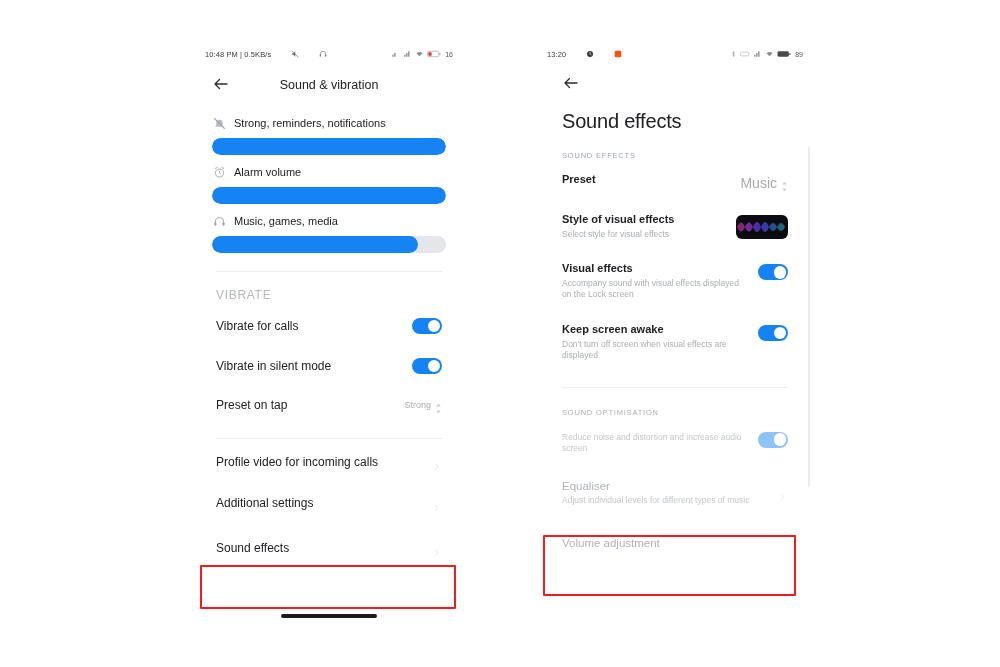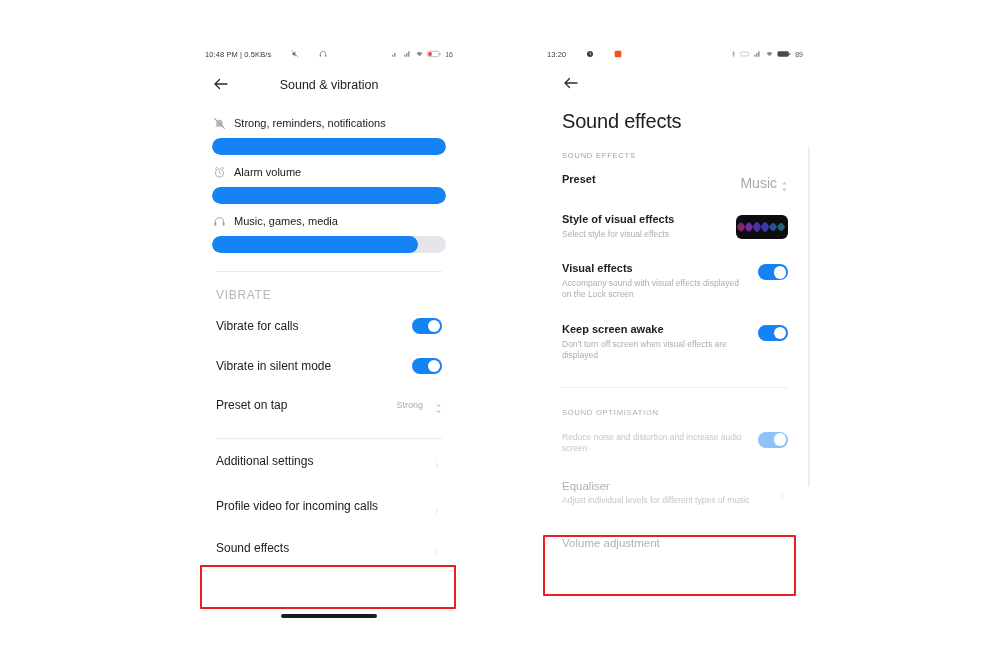--- a/index.html
+++ b/index.html
@@ -60,21 +60,21 @@
   .section-cap {
     font-size: 12px; color: #b4b7bc; letter-spacing: 0.7px;
     padding: 16px 4px 4px 4px; text-transform: uppercase;
   }
 
   .row {
     display: flex; align-items: center; justify-content: space-between;
     padding: 12px 4px; cursor: pointer; min-height: 22px;
   }
   .row-title { font-size: 12px; color: #202124; font-weight: 400; }
-  .row-right { display: flex; align-items: center; gap: 12px; }
+  .row-right { display: flex; align-items: center; gap: 4px; }
   .row-value { font-size: 9px; color: #a6a9ae; }
 
   
   .toggle {
     width: 30px; height: 16px; border-radius: 9px; background: #1683f5;
     position: relative; flex: 0 0 auto; cursor: pointer;
   }
   .toggle.dim { background: #8ec3f7; }
   .toggle .knob {
     position: absolute; top: 1.6px; right: 1.6px;
@@ -262,31 +262,31 @@
           <span class="sortico">
             <svg width="7" height="11" viewBox="0 0 8 14">
                 <path d="M4 1l3 3.4H1zM4 13l3-3.4H1z" fill="#a8abb0"></path>
               </svg>
           </span>
         </span>
       </div>
 
       <div class="divider" style="margin-top:14px;"></div>
 
-      <div class="row" style="padding-top:15px;padding-bottom:15px;">
-        <span class="row-title">Additional settings</span>
+      <div class="row" style="padding-top:16px;">
+        <span class="row-title">Profile video for incoming calls</span>
         <span class="chev">
           <svg width="9" height="9" viewBox="0 0 24 24">
               <path d="M9 5l7 7-7 7" stroke="#b7babf" stroke-width="2" fill="none" stroke-linecap="round" stroke-linejoin="round"></path>
             </svg>
         </span>
       </div>
 
-      <div class="row" style="padding-top:16px;">
-        <span class="row-title">Profile video for incoming calls</span>
+      <div class="row" style="padding-top:15px;padding-bottom:15px;">
+        <span class="row-title">Additional settings</span>
         <span class="chev">
           <svg width="9" height="9" viewBox="0 0 24 24">
               <path d="M9 5l7 7-7 7" stroke="#b7babf" stroke-width="2" fill="none" stroke-linecap="round" stroke-linejoin="round"></path>
             </svg>
         </span>
       </div>
 
       <div class="row" style="padding-top:16px;padding-bottom:16px;">
         <span class="row-title">Sound effects</span>
         <span class="chev">

